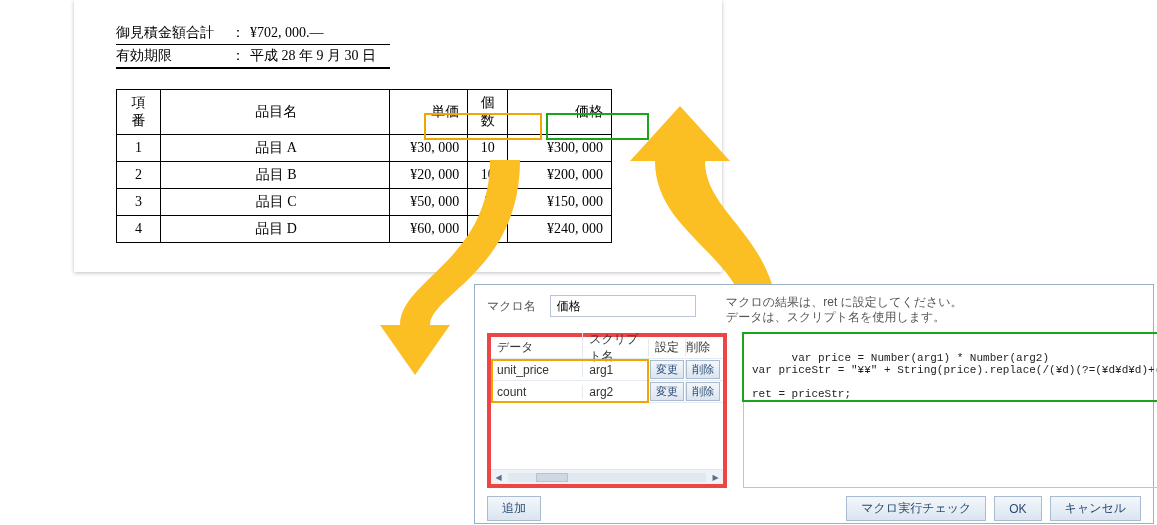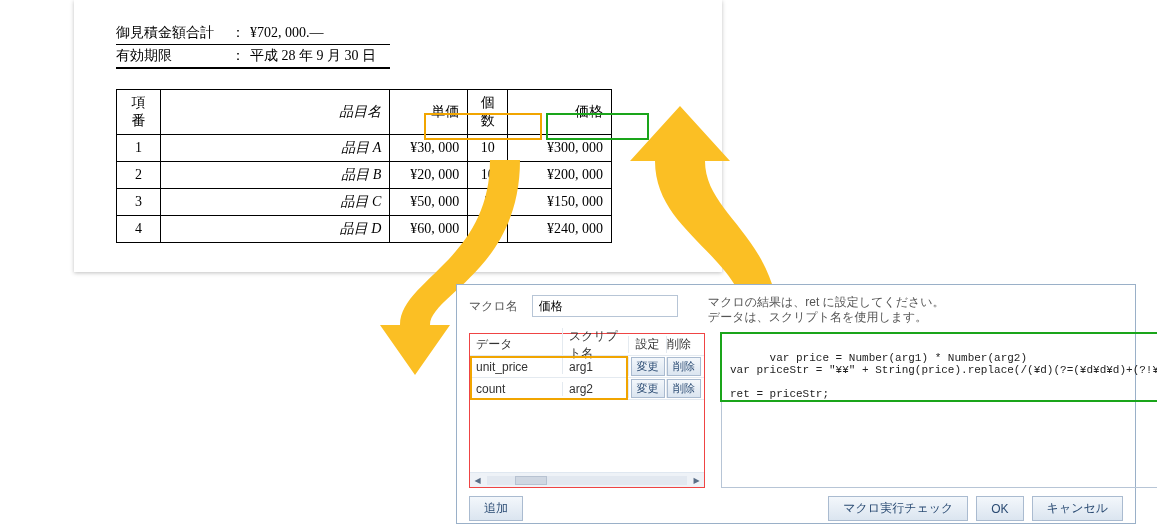--- a/index.html
+++ b/index.html
@@ -37,40 +37,40 @@
 
   .quote-table { border-collapse: collapse; width: 496px; margin-top: 20px; }
   .quote-table th, .quote-table td {
     border: 1px solid #000;
     padding: 4px 8px;
     height: 26px;
     font-weight: normal;
   }
   .quote-table th { text-align: center; }
   .quote-table .c-no  { width: 44px;  text-align: center; }
-  .quote-table .c-nm  { width: 230px; text-align: right; padding-left: 10px; font-style: italic; }
+  .quote-table .c-nm  { width: 230px; text-align: center; padding-left: 10px; }
   .quote-table .c-up  { width: 78px;  text-align: right; }
   .quote-table .c-cnt { width: 40px;  text-align: center; }
   .quote-table .c-pr  { width: 104px; text-align: right; }
 
   .hl-orange {
     position: absolute;
     border: 2px solid #f1a500;
     pointer-events: none;
   }
   .hl-green {
     position: absolute;
     border: 2px solid #1aa51a;
     pointer-events: none;
   }
 
   
   .dialog {
     position: absolute;
-    left: 456px;
+    left: 474px;
     top: 284px;
     width: 680px;
     height: 240px;
     background: #fff;
     border: 1px solid #9ab0c8;
     padding: 10px 12px;
     font-size: 12px;
     color: #333;
   }
   .dlg-row-top { display: flex; align-items: flex-start; gap: 30px; margin-bottom: 8px; }
@@ -80,21 +80,21 @@
     width: 146px;
     border: 1px solid #b7c5d6;
     padding: 3px 6px;
     font-size: 12px;
   }
   .help-text { color: #555; line-height: 15px; }
 
   .dlg-body { display: flex; gap: 16px; }
   .data-grid-wrap { width: 240px; }
   .data-grid {
-    border: 1px solid #ef4444;
+    border: 4px solid #ef4444;
     height: 155px;
     display: flex;
     flex-direction: column;
     background: #fff;
     position: relative;
   }
   .gh, .gr {
     display: flex;
     align-items: center;
     border-bottom: 1px solid #e4eaf0;

